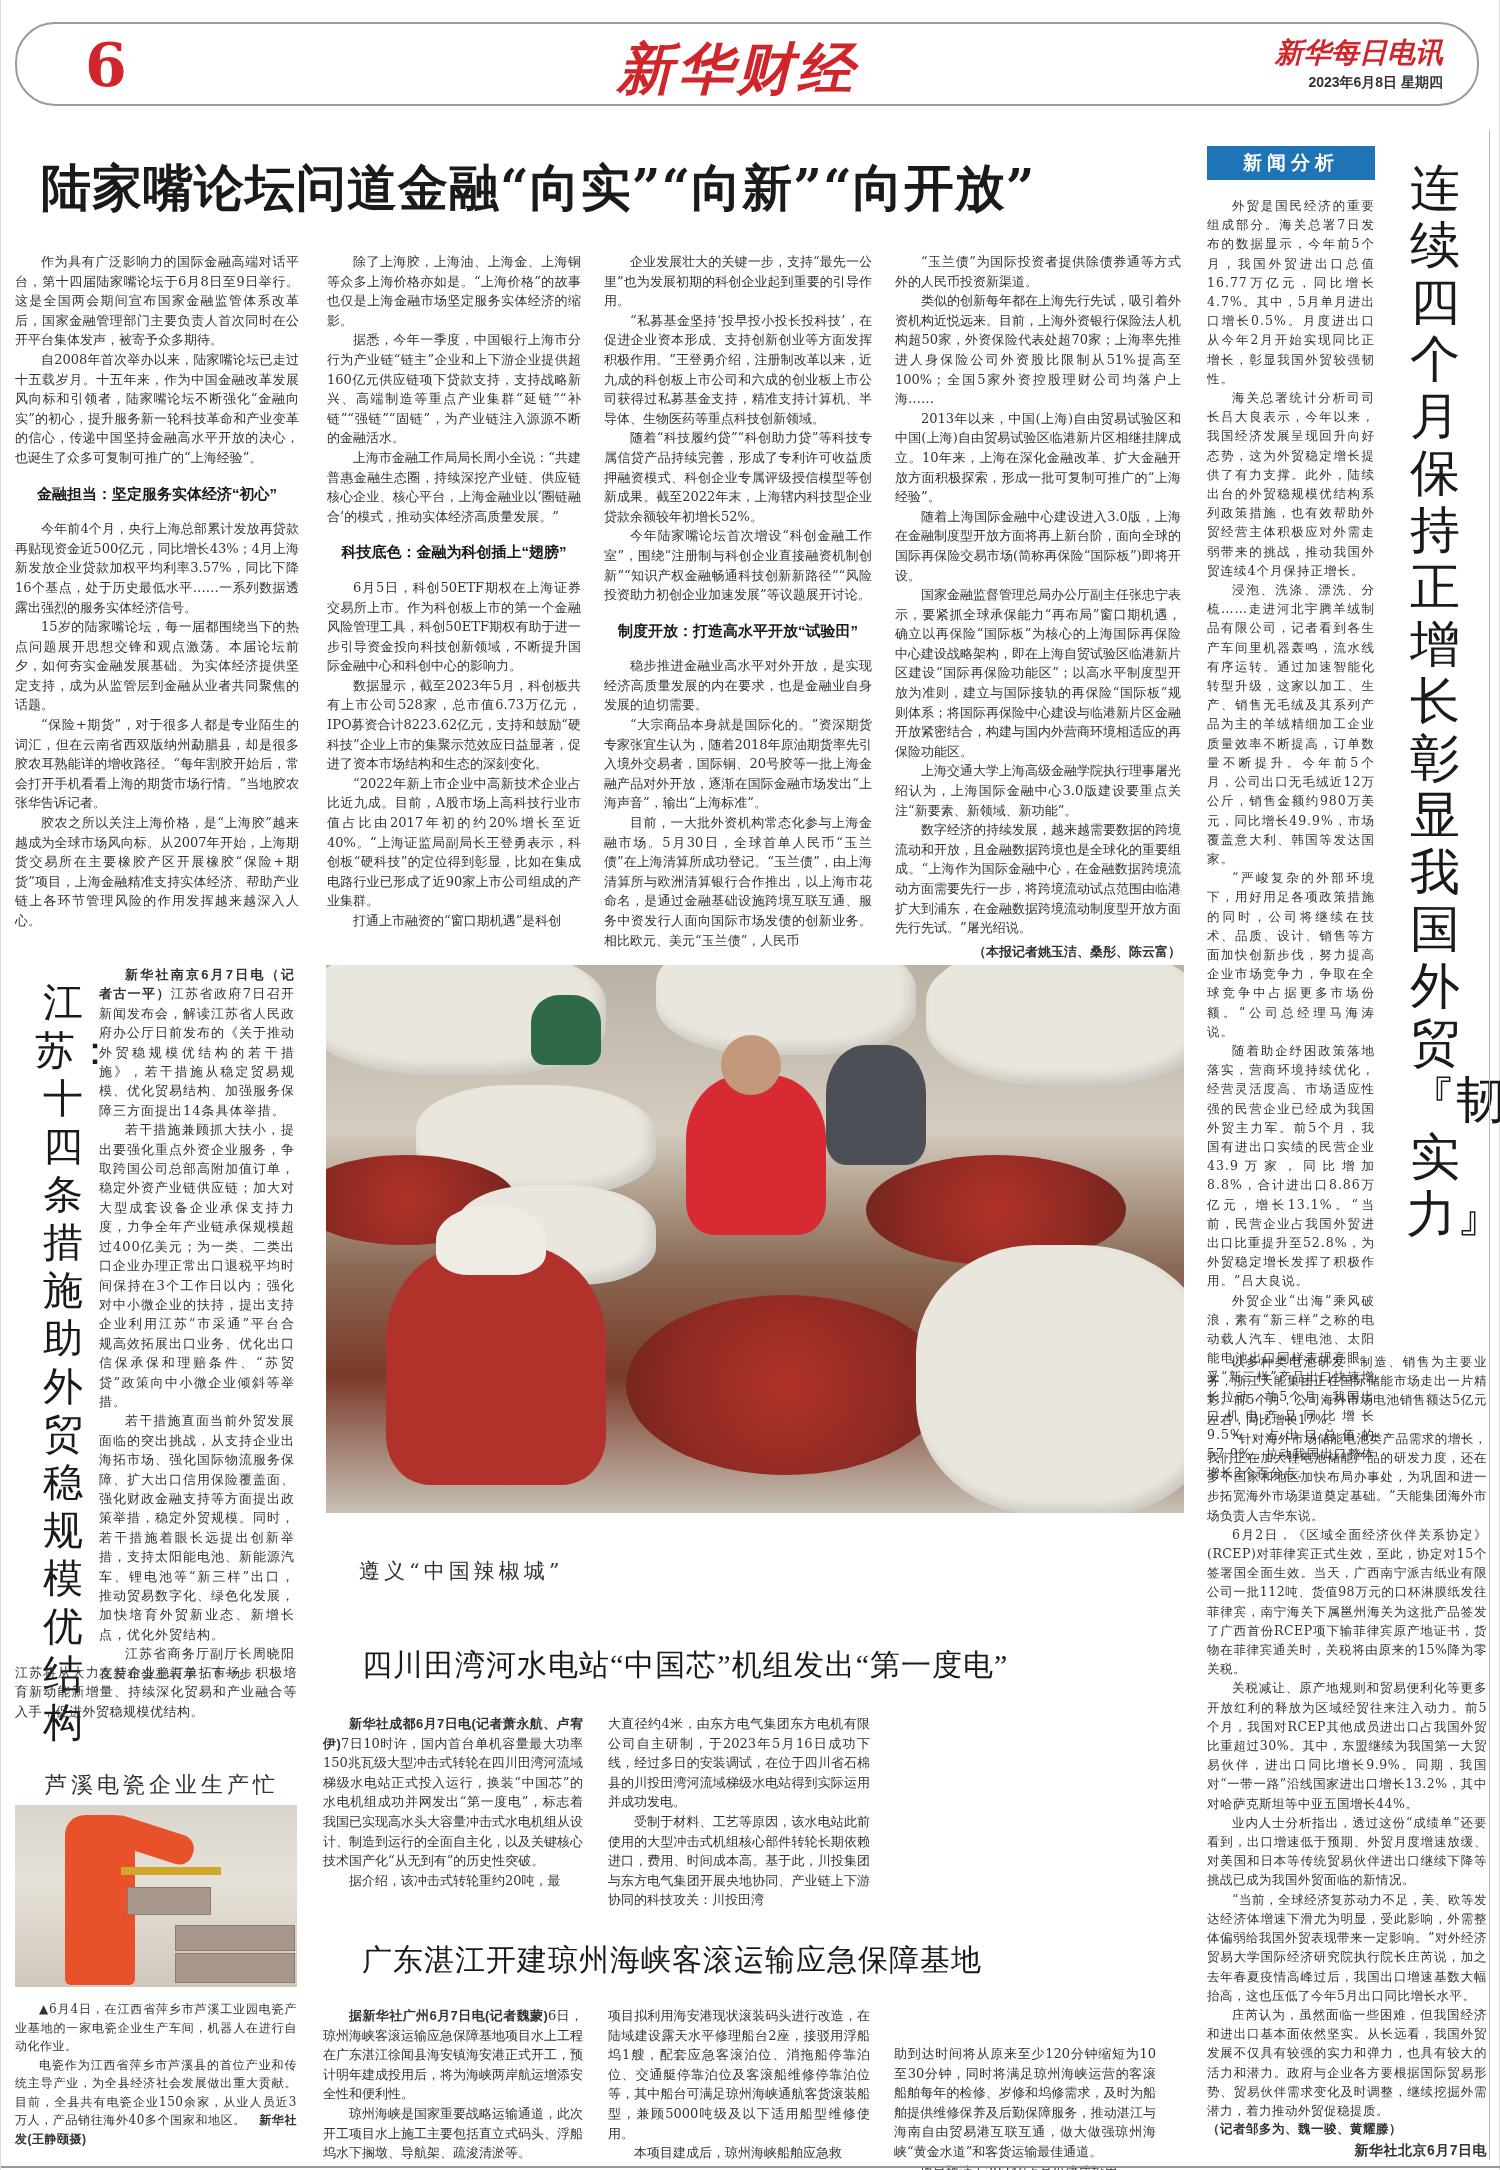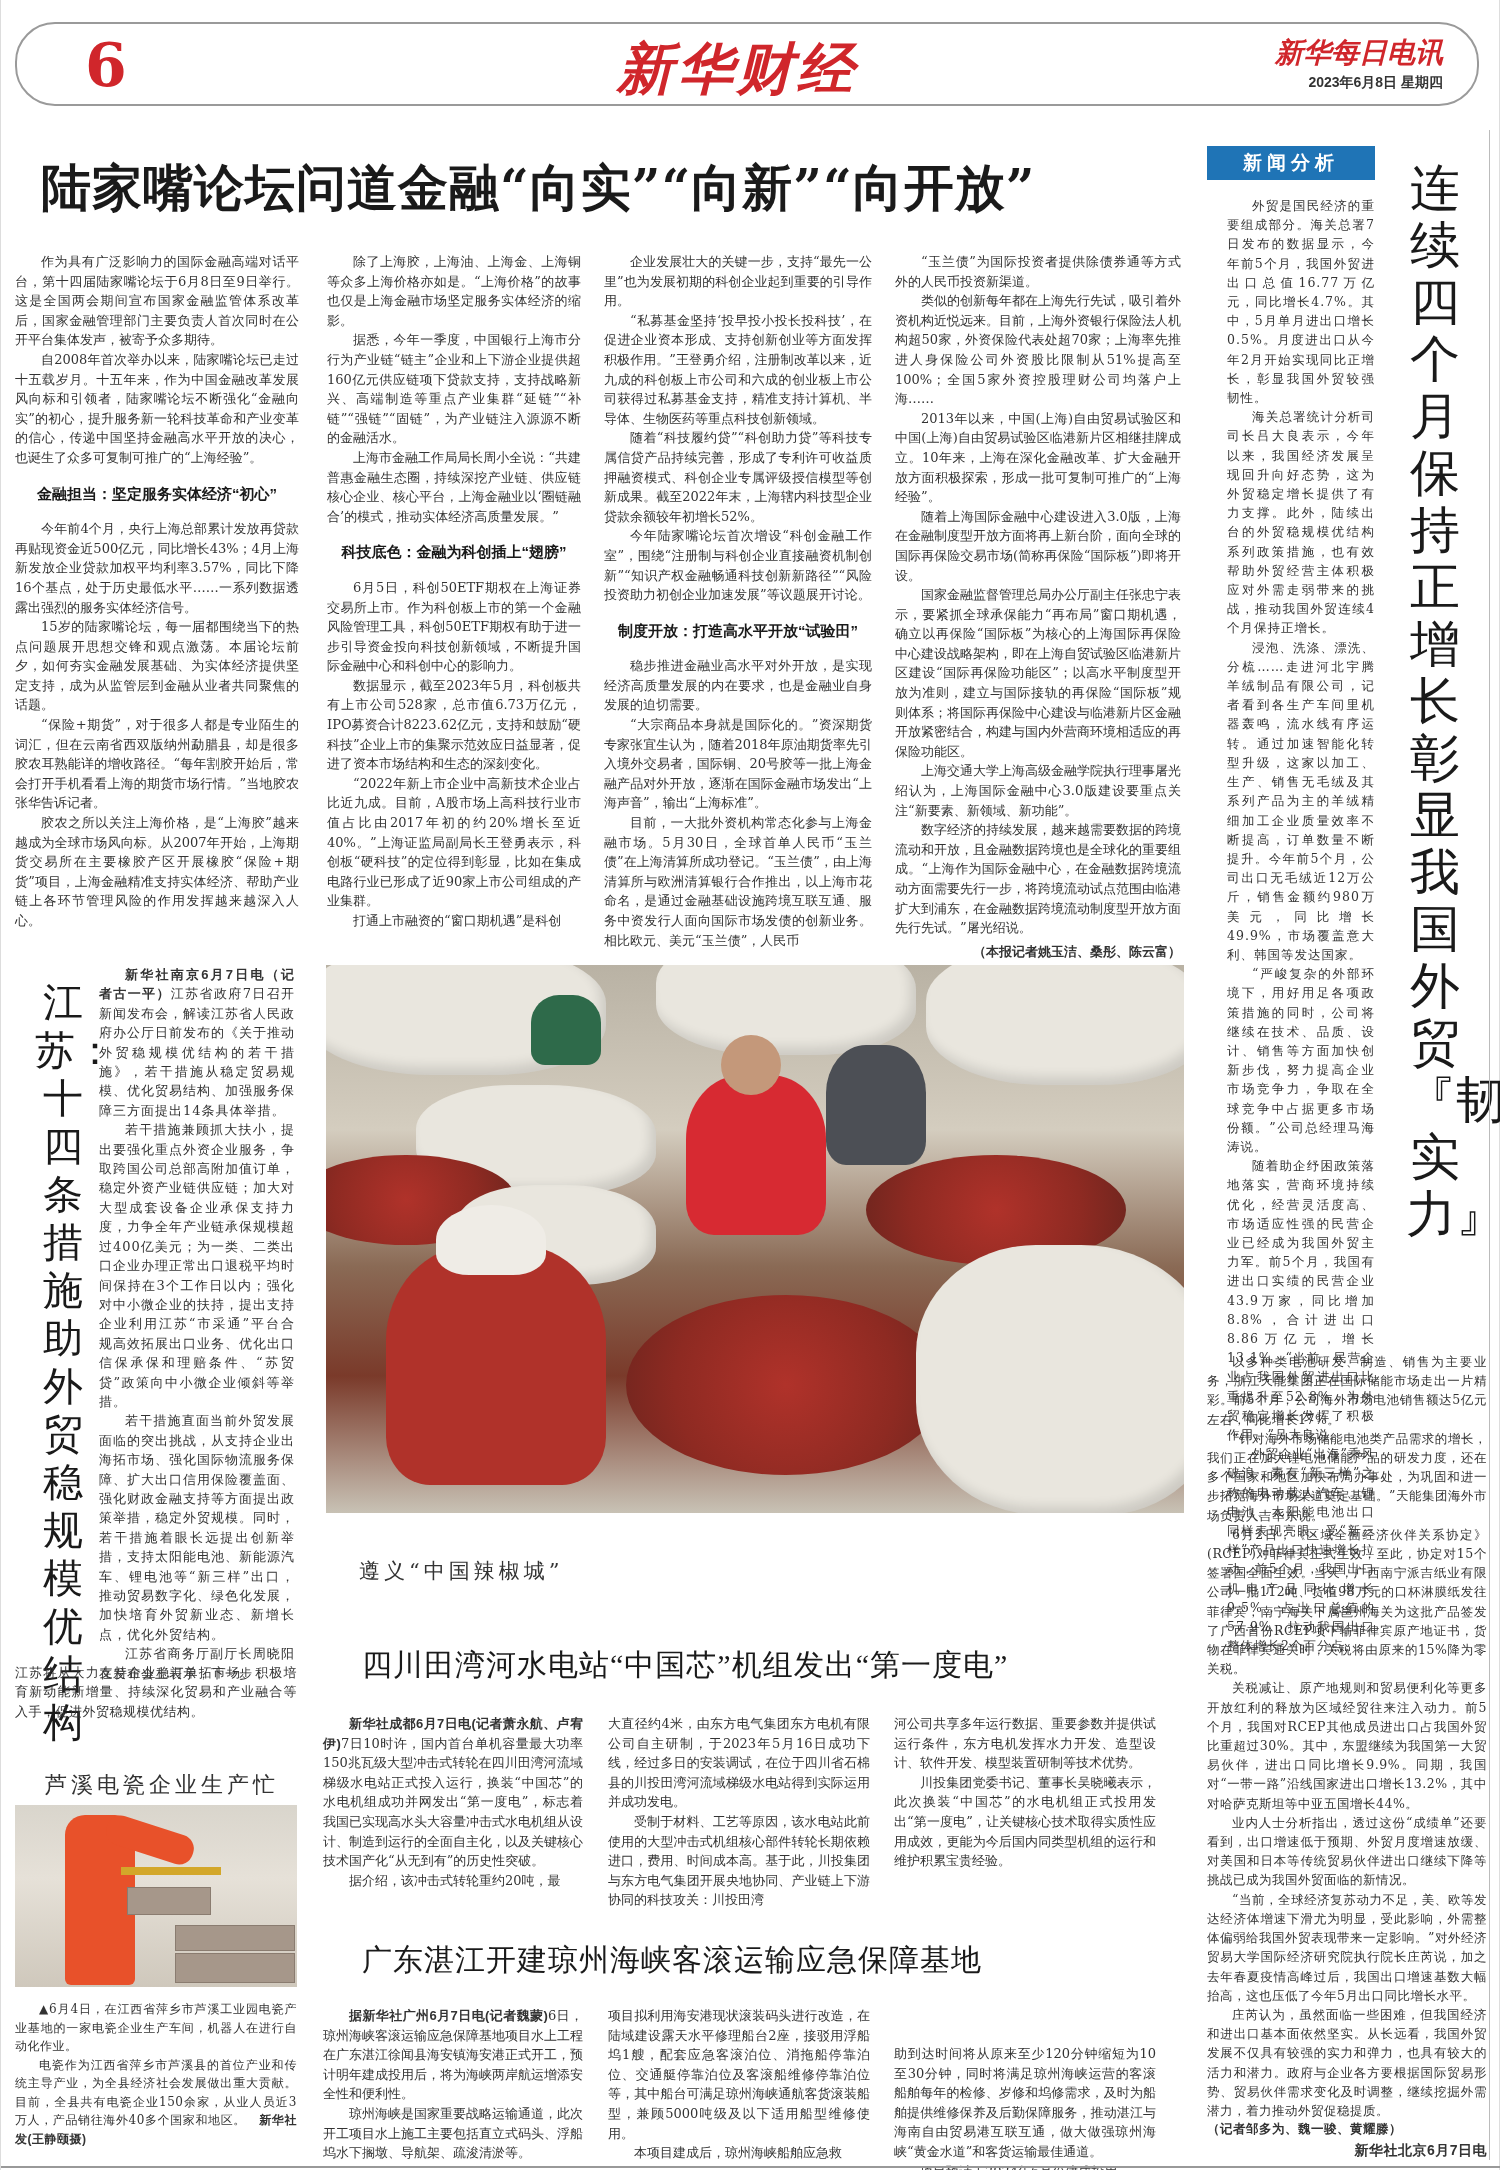--- a/index.html
+++ b/index.html
@@ -21,21 +21,21 @@
   .col p { text-indent: 2em; }
   .col .subhead { font-family: "Liberation Sans", sans-serif; font-weight: bold; font-size: 15px; text-indent: 0; text-align: center; margin: 16px 0 16px; color: #1a1a1a; }
   .col .byline-right { text-align: right; font-family: "Liberation Sans", sans-serif; font-weight: bold; text-indent: 0; margin-top: 4px; }
 
   
   .news-analysis-tag { position: absolute; left: 1206px; top: 146px; width: 168px; height: 34px; background: #1f74b6; color: #fff; font-family: "Liberation Sans", sans-serif; font-weight: bold; font-size: 19px; letter-spacing: 5px; text-align: center; line-height: 34px; }
   .vertical-headline { position: absolute; left: 1405px; top: 160px; width: 58px; font-family: "DejaVu Serif", serif; font-weight: normal; font-size: 50px; line-height: 57px; color: #1a1a1a; text-align: center; word-break: break-all; }
   .right-divider { position: absolute; left: 1488px; top: 130px; width: 1px; height: 2030px; background: #bbb; }
 
   .analysis-col { position: absolute; left: 1206px; top: 196px; width: 168px; font-size: 12.5px; line-height: 19.2px; color: #333; text-align: justify; letter-spacing: 1px; }
-  .analysis-col p { text-indent: 2em; margin-left: 20px; }
+  .analysis-col p { text-indent: 2em; }
   .analysis-wide { position: absolute; left: 1206px; top: 1352px; width: 280px; font-size: 12.5px; line-height: 19.2px; color: #333; text-align: justify; letter-spacing: 0.5px; }
   .analysis-wide p { text-indent: 2em; }
   .analysis-wide .byline { font-family: "Liberation Sans", sans-serif; font-weight: bold; text-indent: 0; }
   .analysis-wide .dateline { font-family: "Liberation Sans", sans-serif; font-weight: bold; text-align: right; text-indent: 0; font-size: 14px; margin-top: 2px; }
 
   
   .jiangsu-title { position: absolute; left: 34px; top: 978px; width: 56px; font-family: "DejaVu Serif", serif; font-size: 40px; line-height: 48px; color: #1a1a1a; text-align: center; word-break: break-all; }
   .jiangsu-body { position: absolute; left: 98px; top: 965px; width: 196px; font-size: 13px; line-height: 19.4px; color: #333; text-align: justify; letter-spacing: 1px; }
   .jiangsu-body p { text-indent: 2em; }
   .jiangsu-body .dateline { font-family: "Liberation Sans", sans-serif; font-weight: bold; }
@@ -196,24 +196,20 @@
 
   <div class="sub-headline" style="left:333px; top:1645px;">四川田湾河水电站“中国芯”机组发出“第一度电”</div>
   <div class="three-col" style="left:322px; top:1714px; width:260px;">
     <p><span class="dateline">新华社成都6月7日电(记者萧永航、卢宥伊)</span><span>7日10时许，国内首台单机容量最大功率150兆瓦级大型冲击式转轮在四川田湾河流域梯级水电站正式投入运行，换装“中国芯”的水电机组成功并网发出“第一度电”，标志着我国已实现高水头大容量冲击式水电机组从设计、制造到运行的全面自主化，以及关键核心技术国产化“从无到有”的历史性突破。</span></p>
     <p>据介绍，该冲击式转轮重约20吨，最</p>
   </div>
   <div class="three-col" style="left:607px; top:1714px; width:262px;">
     <p style="text-indent:0;">大直径约4米，由东方电气集团东方电机有限公司自主研制，于2023年5月16日成功下线，经过多日的安装调试，在位于四川省石棉县的川投田湾河流域梯级水电站得到实际运用并成功发电。</p>
     <p>受制于材料、工艺等原因，该水电站此前使用的大型冲击式机组核心部件转轮长期依赖进口，费用、时间成本高。基于此，川投集团与东方电气集团开展央地协同、产业链上下游协同的科技攻关：川投田湾</p>
   </div>
-  <div class="three-col" style="left:893px; top:1714px; width:262px;">
-    <p style="text-indent:0;">河公司共享多年运行数据、重要参数并提供试运行条件，东方电机发挥水力开发、造型设计、软件开发、模型装置研制等技术优势。</p>
-    <p>川投集团党委书记、董事长吴晓曦表示，此次换装“中国芯”的水电机组正式投用发出“第一度电”，让关键核心技术取得实质性应用成效，更能为今后国内同类型机组的运行和维护积累宝贵经验。</p>
-  </div>
 
   <div class="sub-headline" style="left:333px; top:1940px;">广东湛江开建琼州海峡客滚运输应急保障基地</div>
   <div class="three-col" style="left:322px; top:2006px; width:260px;">
     <p><span class="dateline">据新华社广州6月7日电(记者魏蒙)</span><span>6日，琼州海峡客滚运输应急保障基地项目水上工程在广东湛江徐闻县海安镇海安港正式开工，预计明年建成投用后，将为海峡两岸航运增添安全性和便利性。</span></p>
     <p>琼州海峡是国家重要战略运输通道，此次开工项目水上施工主要包括直立式码头、浮船坞水下搁墩、导航架、疏浚清淤等。</p>
   </div>
   <div class="three-col" style="left:607px; top:2006px; width:262px;">
     <p style="text-indent:0;">项目拟利用海安港现状滚装码头进行改造，在陆域建设露天水平修理船台2座，接驳用浮船坞1艘，配套应急客滚泊位、消拖船停靠泊位、交通艇停靠泊位及客滚船维修停靠泊位等，其中船台可满足琼州海峡通航客货滚装船型，兼顾5000吨级及以下适用船型维修使用。</p>
     <p>本项目建成后，琼州海峡船舶应急救</p>
   </div>

